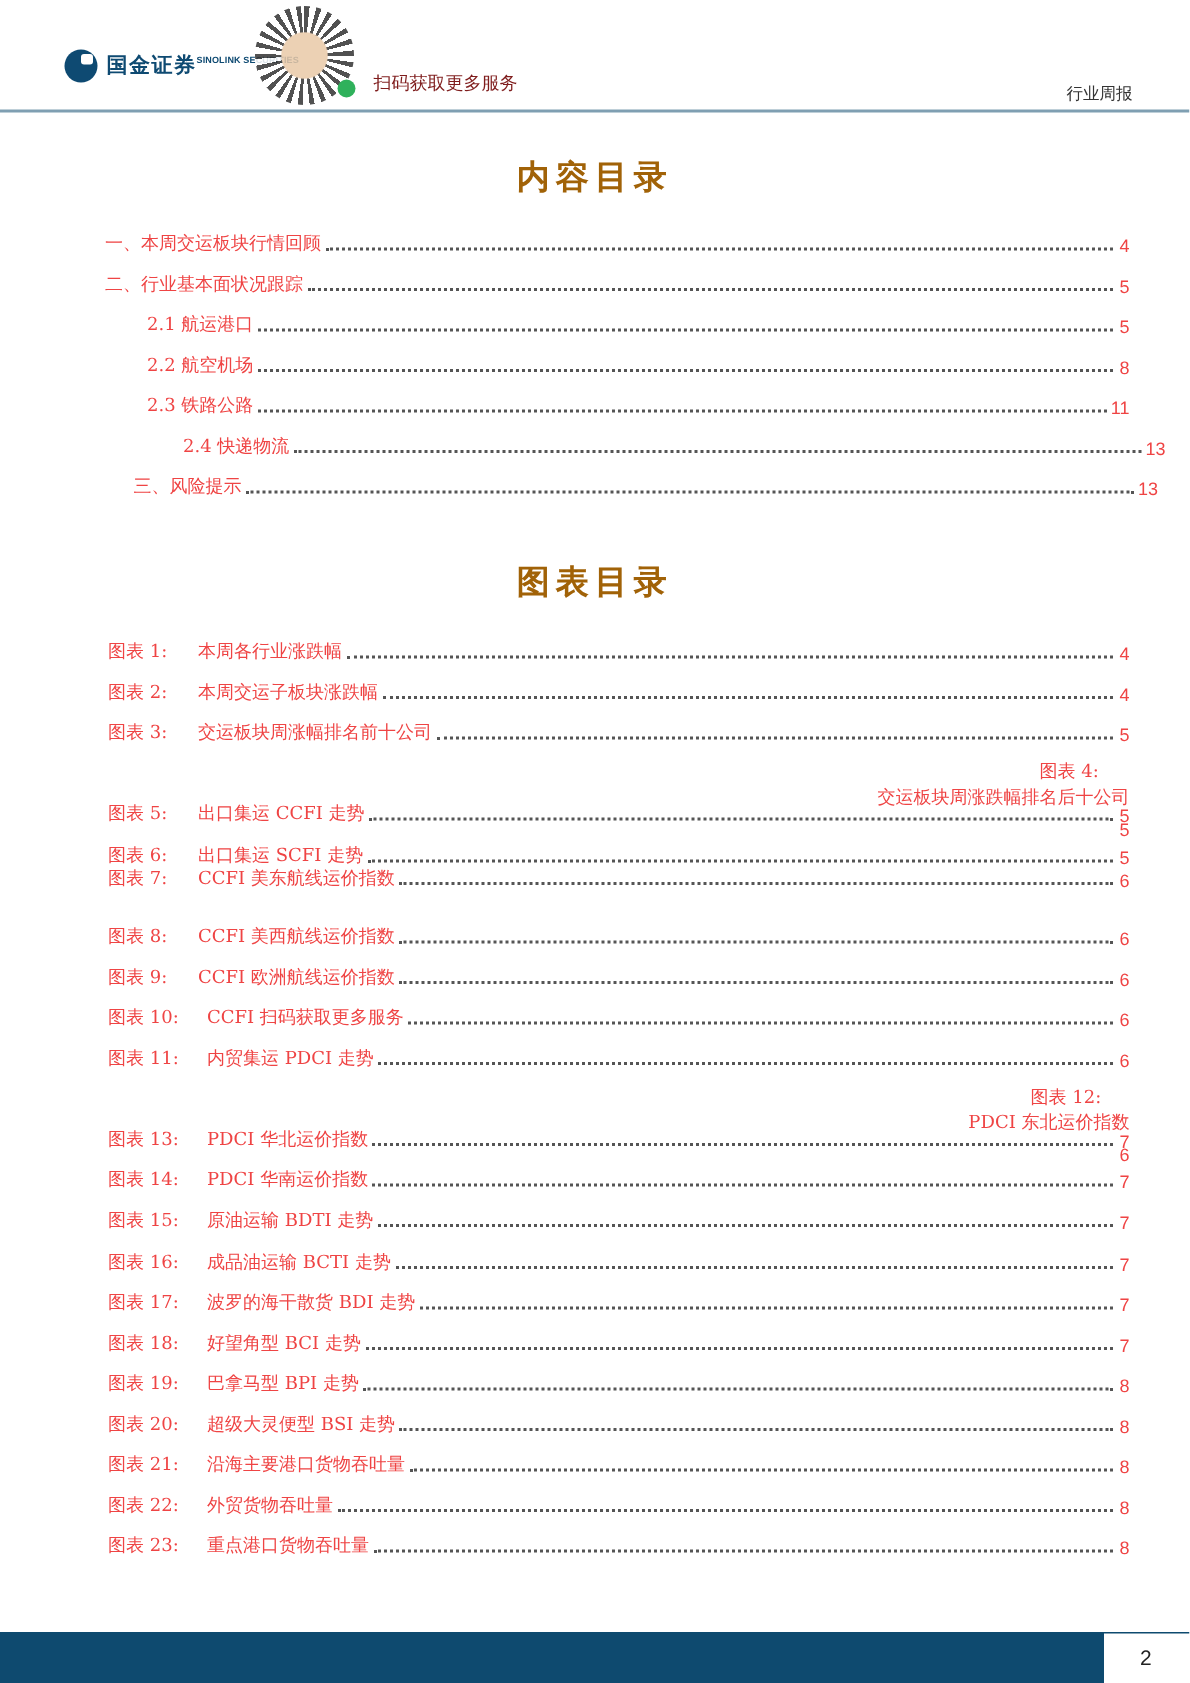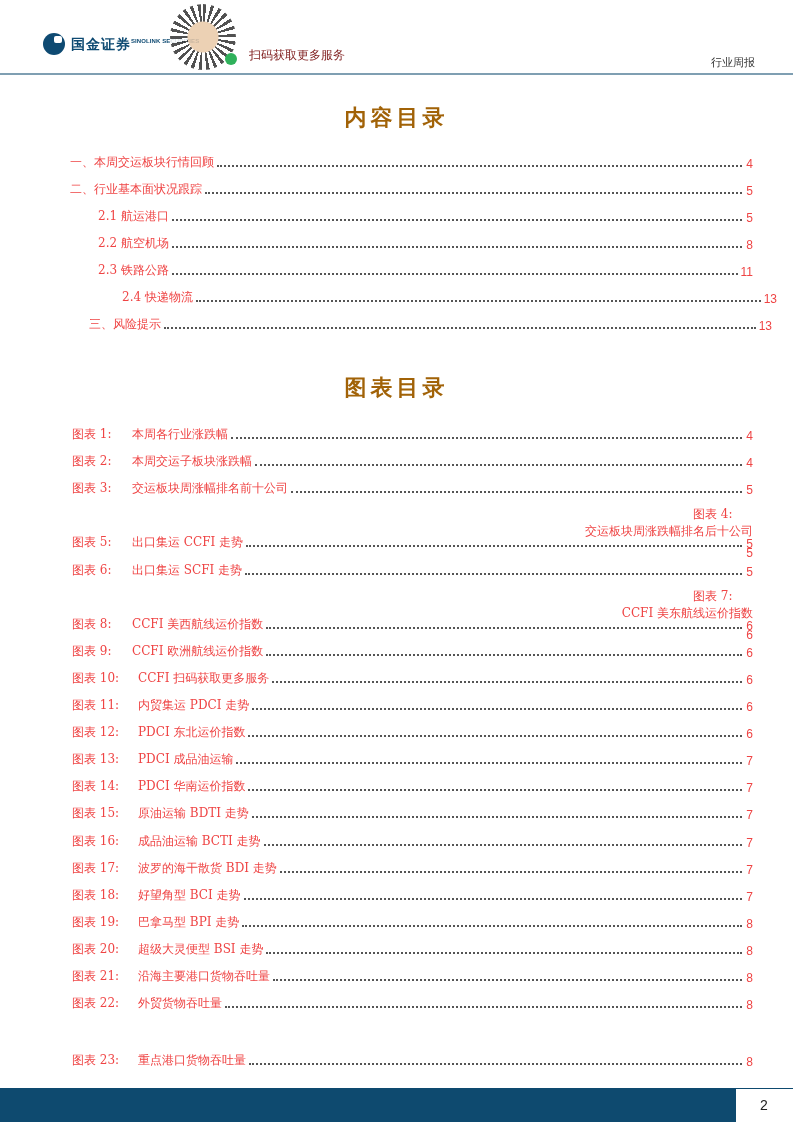--- a/index.html
+++ b/index.html
@@ -138,21 +138,21 @@
       <span class="toc-label">出口集运 CCFI 走势</span>
       <span class="toc-leader"></span>
       <span class="toc-page">5</span>
     </div>
     <div class="toc-row fig" style="top: 561px;">
       <span class="toc-fig-no">图表 6:</span>
       <span class="toc-label">出口集运 SCFI 走势</span>
       <span class="toc-leader"></span>
       <span class="toc-page">5</span>
     </div>
-    <div class="toc-row fig" style="top: 588px; flex-direction: column;">
+    <div class="toc-row fig" style="top: 576px;">
       <span class="toc-fig-no">图表 7:</span>
       <span class="toc-label">CCFI 美东航线运价指数</span>
       <span class="toc-leader"></span>
       <span class="toc-page">6</span>
     </div>
     <div class="toc-row fig" style="top: 615px;">
       <span class="toc-fig-no">图表 8:</span>
       <span class="toc-label">CCFI 美西航线运价指数</span>
       <span class="toc-leader"></span>
       <span class="toc-page">6</span>
@@ -168,29 +168,29 @@
       <span class="toc-label">CCFI 扫码获取更多服务</span>
       <span class="toc-leader"></span>
       <span class="toc-page">6</span>
     </div>
     <div class="toc-row fig" style="top: 696px;">
       <span class="toc-fig-no wide">图表 11:</span>
       <span class="toc-label">内贸集运 PDCI 走势</span>
       <span class="toc-leader"></span>
       <span class="toc-page">6</span>
     </div>
-    <div class="toc-row fig" style="top: 723px;">
+    <div class="toc-row fig" style="top: 723px; flex-direction: column;">
       <span class="toc-fig-no wide">图表 12:</span>
       <span class="toc-label">PDCI 东北运价指数</span>
       <span class="toc-leader"></span>
       <span class="toc-page">6</span>
     </div>
     <div class="toc-row fig" style="top: 750px;">
       <span class="toc-fig-no wide">图表 13:</span>
-      <span class="toc-label">PDCI 成品油运输</span>
+      <span class="toc-label">PDCI 华北运价指数</span>
       <span class="toc-leader"></span>
       <span class="toc-page">7</span>
     </div>
     <div class="toc-row fig" style="top: 777px;">
       <span class="toc-fig-no wide">图表 14:</span>
       <span class="toc-label">PDCI 华南运价指数</span>
       <span class="toc-leader"></span>
       <span class="toc-page">7</span>
     </div>
     <div class="toc-row fig" style="top: 804px;">
@@ -234,21 +234,21 @@
       <span class="toc-label">沿海主要港口货物吞吐量</span>
       <span class="toc-leader"></span>
       <span class="toc-page">8</span>
     </div>
     <div class="toc-row fig" style="top: 994px;">
       <span class="toc-fig-no wide">图表 22:</span>
       <span class="toc-label">外贸货物吞吐量</span>
       <span class="toc-leader"></span>
       <span class="toc-page">8</span>
     </div>
-    <div class="toc-row fig" style="top: 1051px; align-items: flex-end;">
+    <div class="toc-row fig" style="top: 1021px; align-items: flex-end;">
       <span class="toc-fig-no wide">图表 23:</span>
       <span class="toc-label">重点港口货物吞吐量</span>
       <span class="toc-leader"></span>
       <span class="toc-page">8</span>
     </div>
   </div>
 
 <div class="footer-bar"></div>
 <div class="footer-text">敬请参阅最后一页特别声明</div>
 <div class="footer-rule"></div>

